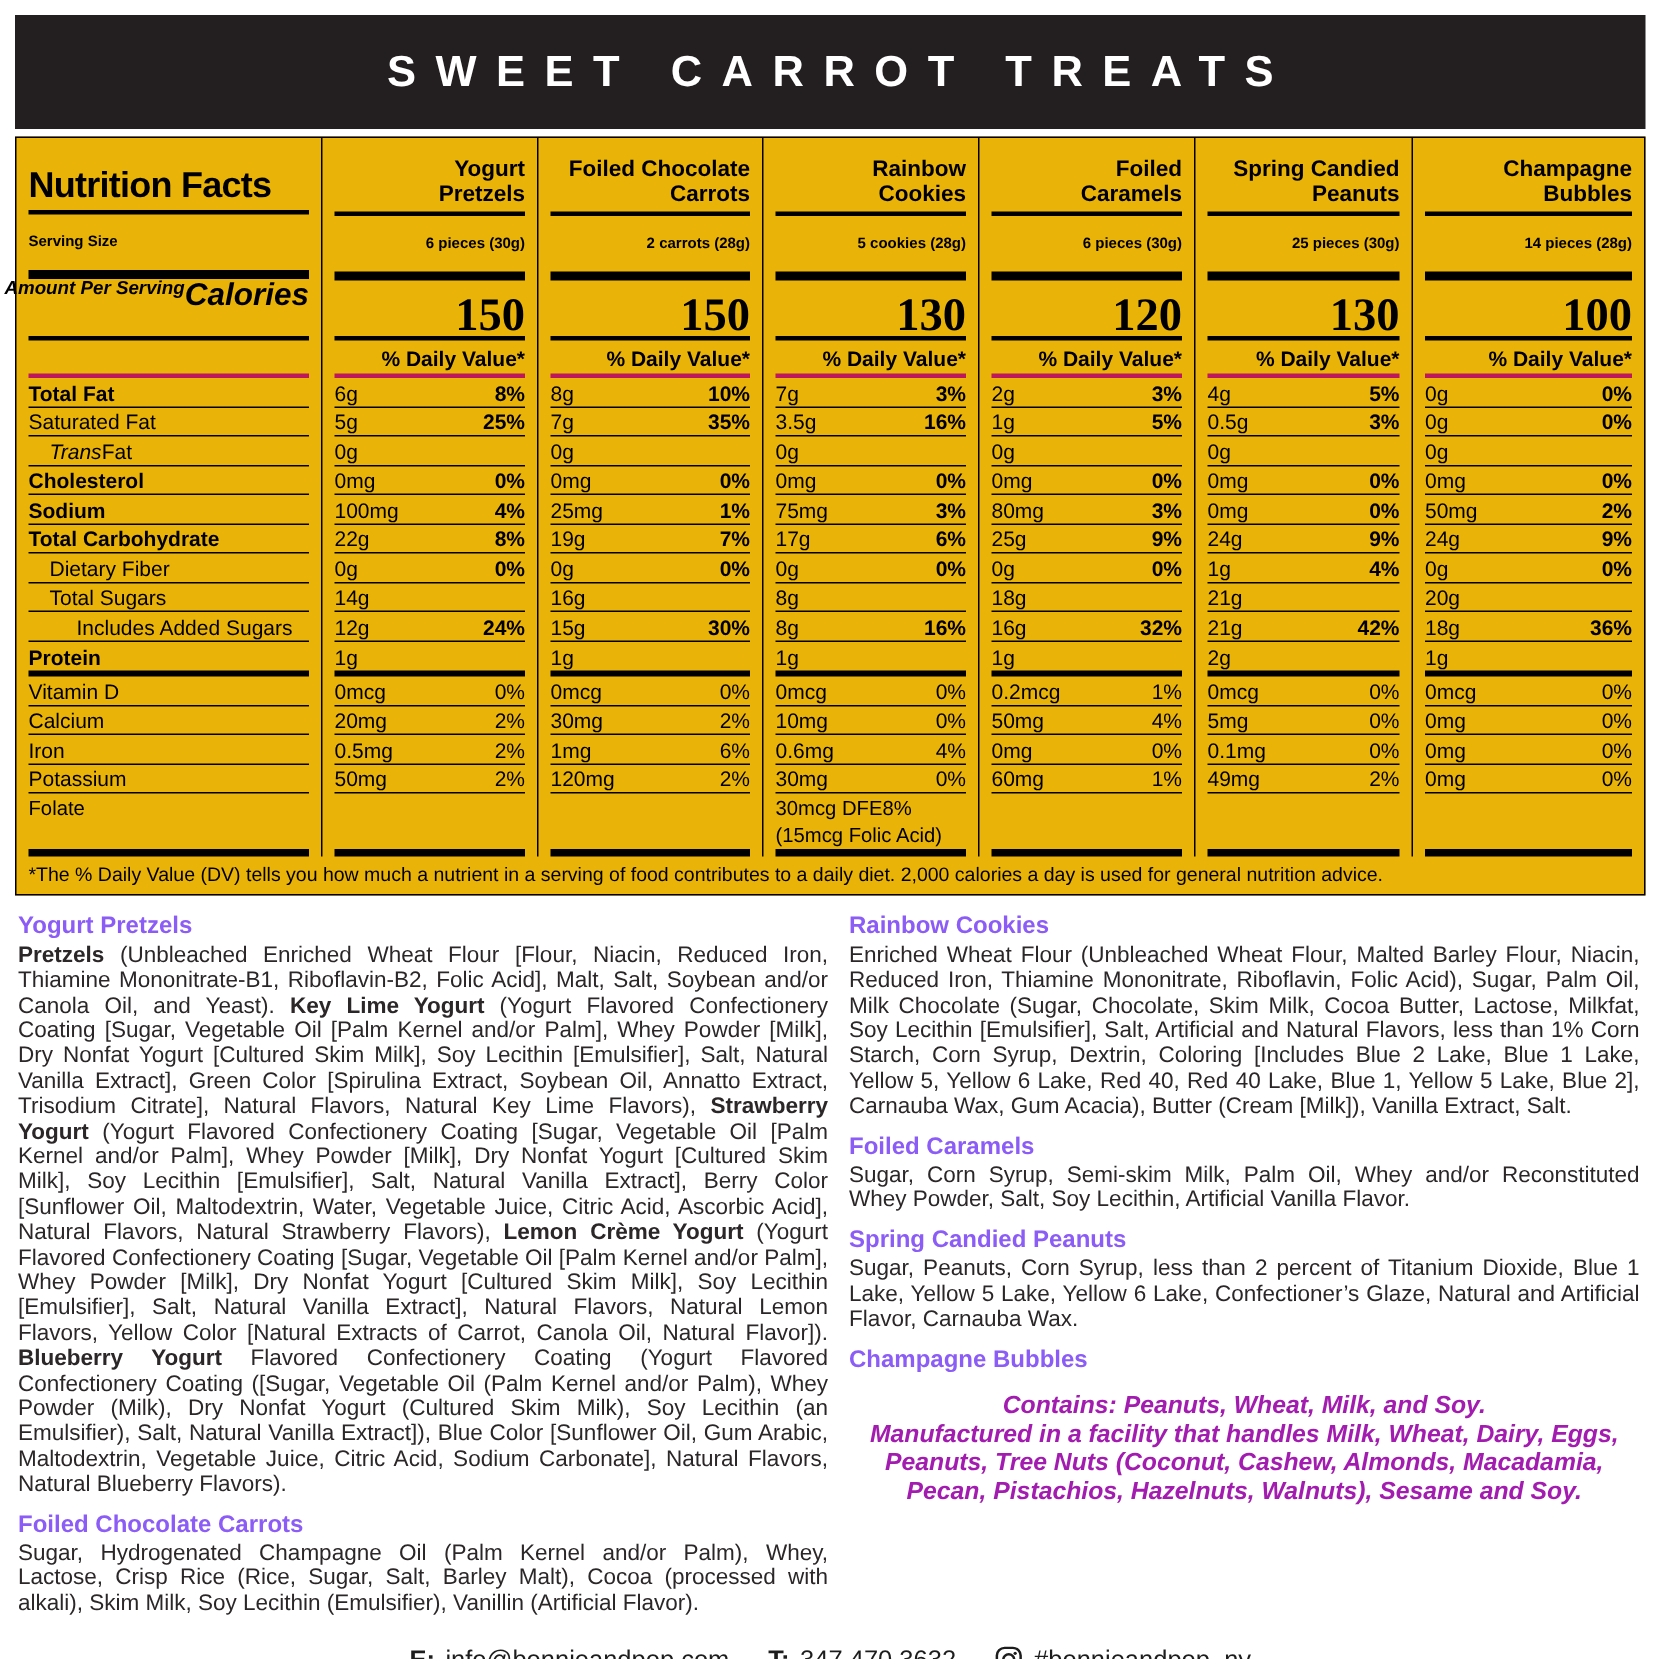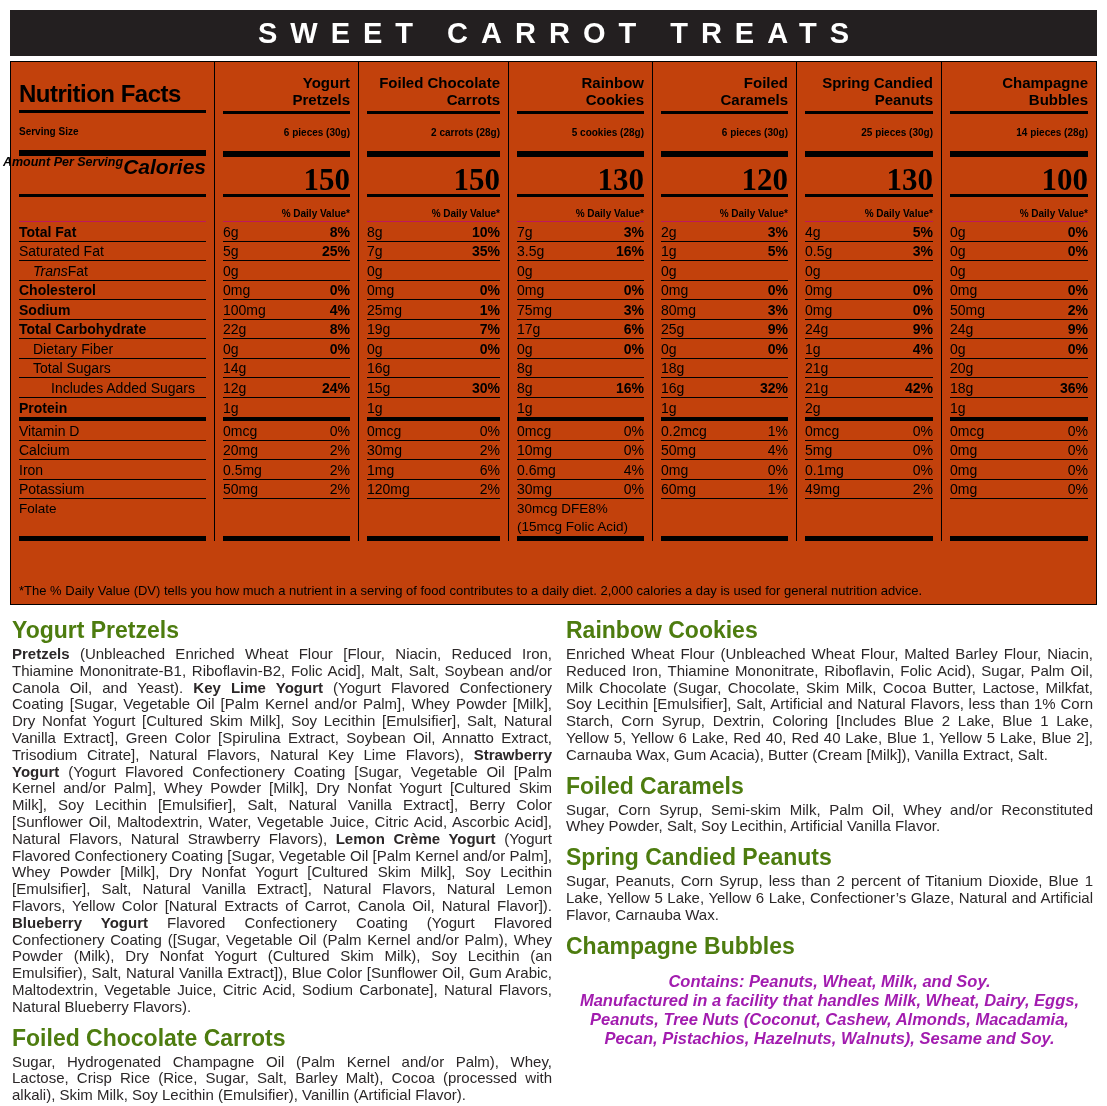--- a/index.html
+++ b/index.html
@@ -1,25 +1,25 @@
 <!DOCTYPE html>
 <html><head>
 <meta charset="utf-8">
 <style>
   html,body{margin:0;padding:0;background:#fff;}
   body{width:1107px;height:1106px;overflow:hidden;font-family:"Liberation Sans",sans-serif;color:#000;}
   .page{position:relative;width:1107px;height:1106px;background:#fff;}
 
   
-  .banner{margin:10px 10px 0;height:46px;background:#231f20;color:#fff;
+  .banner{margin:10px 10px 0;height:76px;background:#231f20;color:#fff;
     display:flex;align-items:center;justify-content:center;}
   .banner span{font-weight:700;font-size:29px;letter-spacing:13px;text-indent:13px;white-space:nowrap;}
 
   
-  .table{margin:5px 10px 0;border:1.6px solid #000;background:#c2410c;}
+  .table{margin:5px 10px 0;border:1.6px solid #000;background:#eab308;}
   .grid{display:grid;grid-template-columns:203px 144px 150px 144px 144px 145px 1fr;}
   .col{padding:0 8px;min-width:0;}
   .col + .col{border-left:1.5px solid #000;}
 
   .bar{background:#000;}
   .bar.med{height:3px;}
   .bar.thick{height:6px;}
   .bar.pbar{height:4px;}
   .bar.bottom{height:5px;margin-top:1px;}
 
@@ -29,43 +29,43 @@
     padding-bottom:3px;text-align:right;font-size:15px;line-height:16.5px;font-weight:700;}
   .srow{height:24px;display:flex;align-items:flex-end;padding-bottom:13px;
     font-size:10px;font-weight:700;white-space:nowrap;}
   .srow.num{justify-content:flex-end;}
   .calrow{height:37px;display:flex;}
   .calrow.lab{flex-direction:row;justify-content:flex-end;padding-bottom:1px;font-style:italic;}
   .aps{font-size:12.5px;font-weight:700;line-height:13px;white-space:nowrap;}
   .calword{font-size:21px;font-weight:700;line-height:21px;}
   .calrow.num{justify-content:flex-end;align-items:flex-end;
     font-size:31px;font-weight:700;line-height:29px;font-family:Liberation Serif, serif;}
-  .dvrow{height:25px;border-bottom:1px solid #be185d;box-sizing:border-box;
+  .dvrow{height:25px;border-bottom:3px solid #be185d;box-sizing:border-box;
     display:flex;align-items:flex-end;justify-content:flex-end;padding-bottom:2px;
-    font-size:10px;font-weight:700;white-space:nowrap;}
+    font-size:14px;font-weight:700;white-space:nowrap;}
 
   .nrow{height:19.5px;box-sizing:border-box;border-bottom:1px solid #000;
     display:flex;align-items:flex-end;padding-bottom:1px;font-size:14px;line-height:15px;white-space:nowrap;}
   .nrow.b{font-weight:700;}
   .nrow.ind1{padding-left:14px;}
   .nrow.ind2{padding-left:32px;}
   .nrow.cell{justify-content:space-between;}
   .nrow .pct.b{font-weight:700;}
   .nrow.noline{border-bottom:none;}
   .nrow.tall{height:36px;flex-direction:column;align-items:stretch;justify-content:flex-start;padding-top:2px;font-size:13.5px;}
   .tall .l1{display:flex;justify-content:flex-start;}
   .tall .l2{margin-top:3px;}
 
-  .footnote{padding:4px 8px 6px;font-size:13px;margin-top:38px;}
+  .footnote{padding:4px 8px 6px;font-size:13px;}
 
   
   .ingredients{display:flex;gap:14px;margin:12px 12px 0;color:#2b2728;}
   .ing-col{width:540px;}
   .ing-col.right{width:527px;}
-  .ing-h{font-size:23px;font-weight:700;margin:0 0 2px;color:#4d7c0f;}
+  .ing-h{font-size:16px;font-weight:700;margin:0 0 2px;color:#8b5cf6;}
   .ing-p{font-size:15px;line-height:16.8px;text-align:justify;margin:0 0 9px;}
   .ing-p .bseg{font-weight:700;}
   .contains{margin-top:12px;font-weight:700;font-style:italic;text-align:center;
     font-size:16.5px;line-height:19px;color:#a21caf;}
 
   
   .contact{display:flex;justify-content:center;align-items:center;margin-top:10px;
     font-size:17px;color:#1d1d1d;}
   .grp{display:flex;align-items:center;gap:7px;}
   .grp + .grp{margin-left:26px;}

